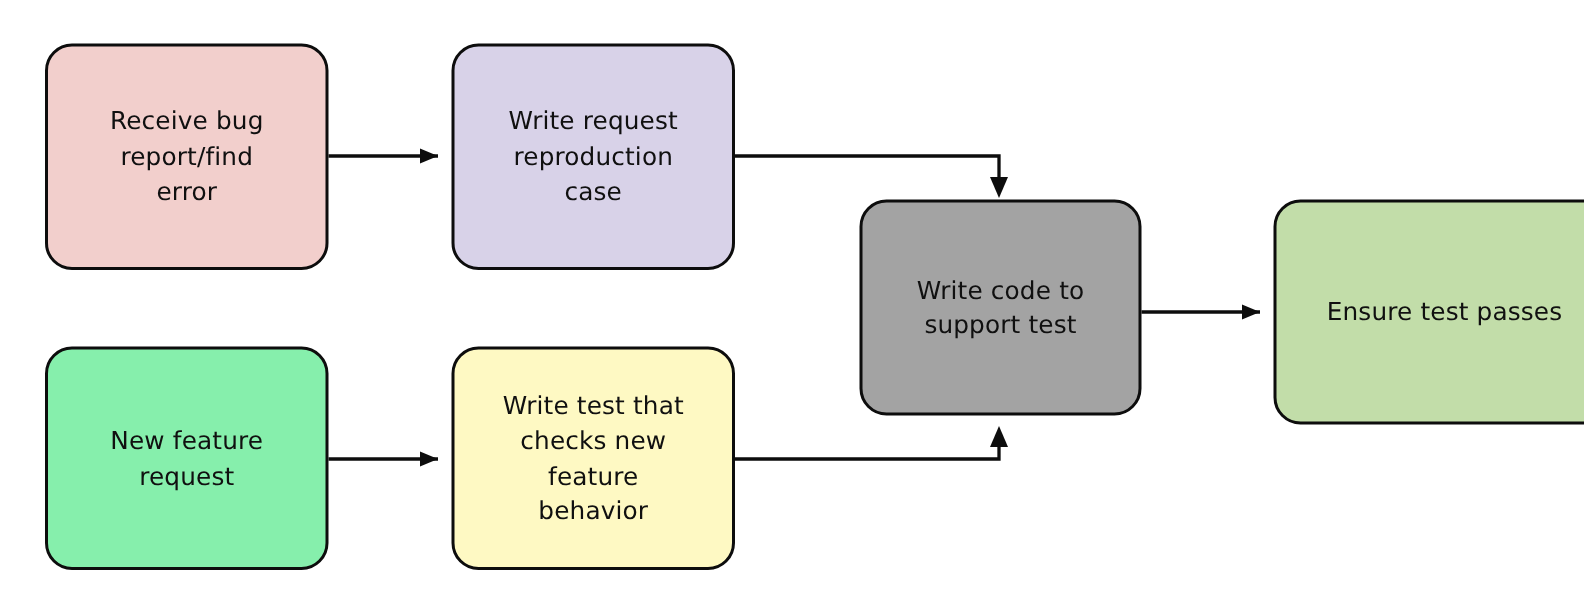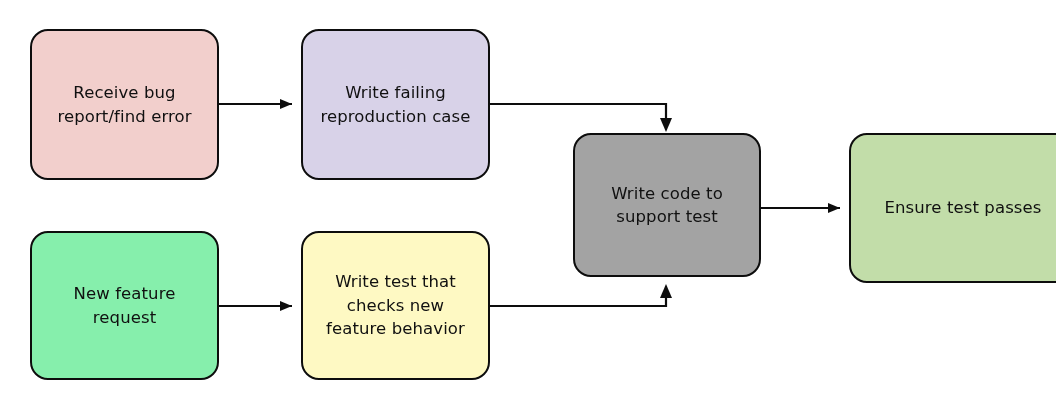--- a/index.html
+++ b/index.html
@@ -21,21 +21,21 @@
     border: 2px solid #0d0d0d;
     border-radius: 18px;
     display: flex;
     align-items: center;
     justify-content: center;
     text-align: center;
     color: #101010;
     font-size: 16.5px;
     line-height: 1.42;
     letter-spacing: 0.1px;
-    padding: 4px 16px;
+    padding: 4px 28px;
     white-space: pre-line;
     z-index: 2;
   }
   #edge-layer {
     position: absolute;
     left: 0;
     top: 0;
     width: 1056px;
     height: 403px;
     z-index: 1;
@@ -78,21 +78,21 @@
       <polygon class="edge-head" points="666,284 660,298 672,298"></polygon>
     </g>
     <g>
       <path class="edge-line" d="M 761 208 L 840 208"></path>
       <polygon class="edge-head" points="840,208 828,203 828,213"></polygon>
     </g>
   </svg>
 
   <div class="node" style="left: 30px; top: 29px; width: 189px; height: 151px; background: rgb(242, 207, 204); border-color: rgb(13, 13, 13);">Receive bug
 report/find error</div>
-  <div class="node" style="left: 301px; top: 29px; width: 189px; height: 151px; background: rgb(216, 210, 232); border-color: rgb(13, 13, 13);">Write failing
+  <div class="node" style="left: 301px; top: 29px; width: 189px; height: 151px; background: rgb(216, 210, 232); border-color: rgb(13, 13, 13);">Write request
 reproduction case</div>
   <div class="node" style="left: 30px; top: 231px; width: 189px; height: 149px; background: #86efac; border-color: rgb(13, 13, 13);">New feature
 request</div>
   <div class="node" style="left: 301px; top: 231px; width: 189px; height: 149px; background: #fef9c3; border-color: rgb(13, 13, 13);">Write test that
 checks new
 feature behavior</div>
   <div class="node" style="left: 573px; top: 133px; width: 188px; height: 144px; background: #a3a3a3; border-color: rgb(13, 13, 13);">Write code to
 support test</div>
   <div class="node" style="left: 849px; top: 133px; width: 228px; height: 150px; background: rgb(194, 221, 169); border-color: rgb(13, 13, 13);">Ensure test passes</div>
 

